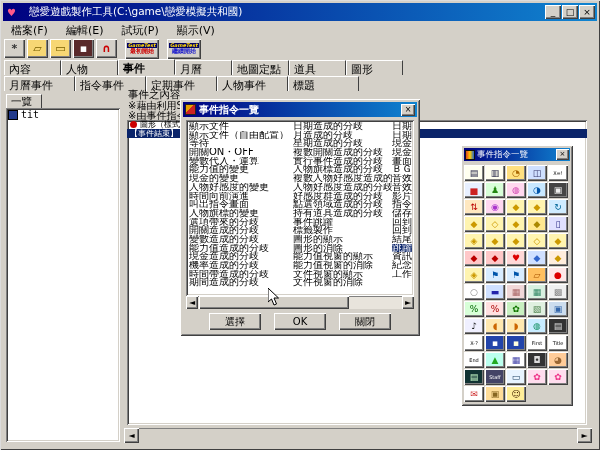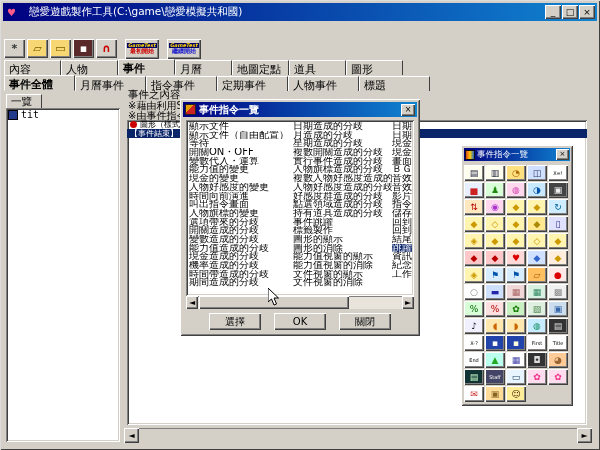--- a/index.html
+++ b/index.html
@@ -77,20 +77,26 @@
 <div id="appwin">
 
   <div class="titlebar">
     <span class="ticon">♥</span>
     <span class="ttext">戀愛遊戲製作工具(C:\game\戀愛模擬共和國)</span>
     <button class="btn tbtn">_</button>
     <button class="btn tbtn">□</button>
     <button class="btn tbtn">×</button>
   </div>
 
+  <div class="menubar" id="menubar">
+      <span class="menuitem">檔案(F)</span>
+      <span class="menuitem">編輯(E)</span>
+      <span class="menuitem">試玩(P)</span>
+      <span class="menuitem">顯示(V)</span>
+    </div>
 
   <div class="toolbar" id="toolbar">
       <button class="btn tbtool" style="color: rgb(51, 51, 51); background: rgb(212, 208, 200);">*</button>
       <button class="btn tbtool" style="color: rgb(122, 96, 0); background: rgb(247, 215, 116);">▱</button>
       <button class="btn tbtool" style="color: rgb(122, 96, 0); background: rgb(247, 215, 116);">▭</button>
       <button class="btn tbtool" style="color: rgb(255, 255, 255); background: rgb(90, 42, 42);">▪</button>
       <button class="btn tbtool" style="color: rgb(204, 0, 0); background: rgb(212, 208, 200);">∩</button>
       <button class="btn gametest">
         <span class="gt-logo">GameTest</span>
         <span class="gt-label" style="color: rgb(204, 0, 0);">最初開始</span>
@@ -104,21 +110,20 @@
   <div class="tabrow" id="tabrow1">
       <div class="tab">內容</div>
       <div class="tab">人物</div>
       <div class="tab active">事件</div>
       <div class="tab">月曆</div>
       <div class="tab">地圖定點</div>
       <div class="tab">道具</div>
       <div class="tab">圖形</div>
     </div>
   <div class="tabrow" id="tabrow2">
-      <div class="tab tab2 active">事件全體</div>
       <div class="tab tab2">月曆事件</div>
       <div class="tab tab2">指令事件</div>
       <div class="tab tab2">定期事件</div>
       <div class="tab tab2">人物事件</div>
       <div class="tab tab2">標題</div>
     </div>
 
   <div class="ltab">一覽</div>
   <div class="llist sunken">
     <div class="litem">

